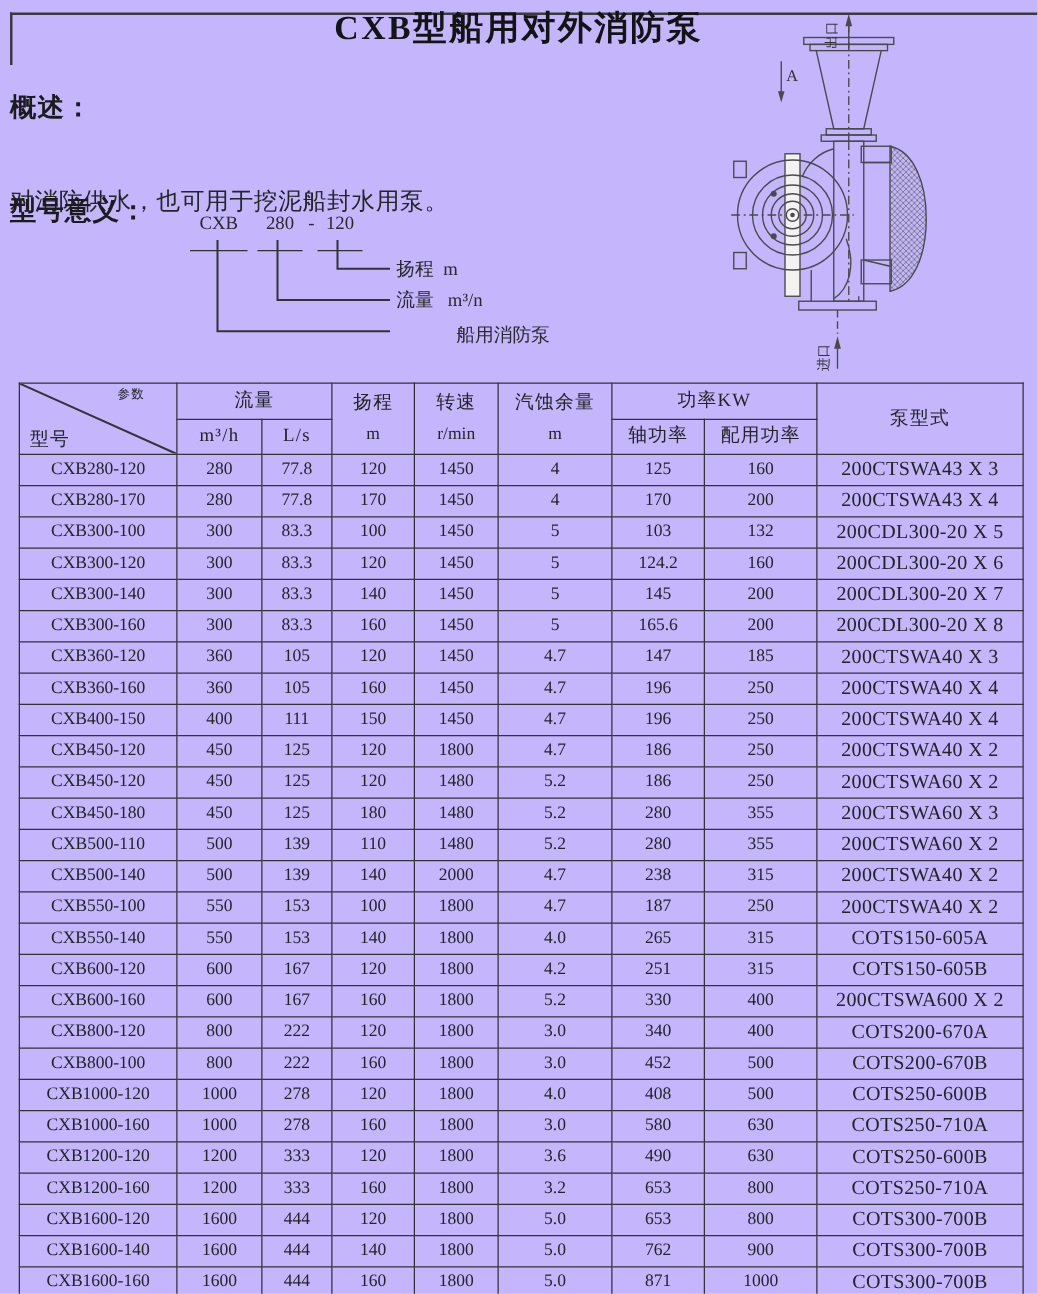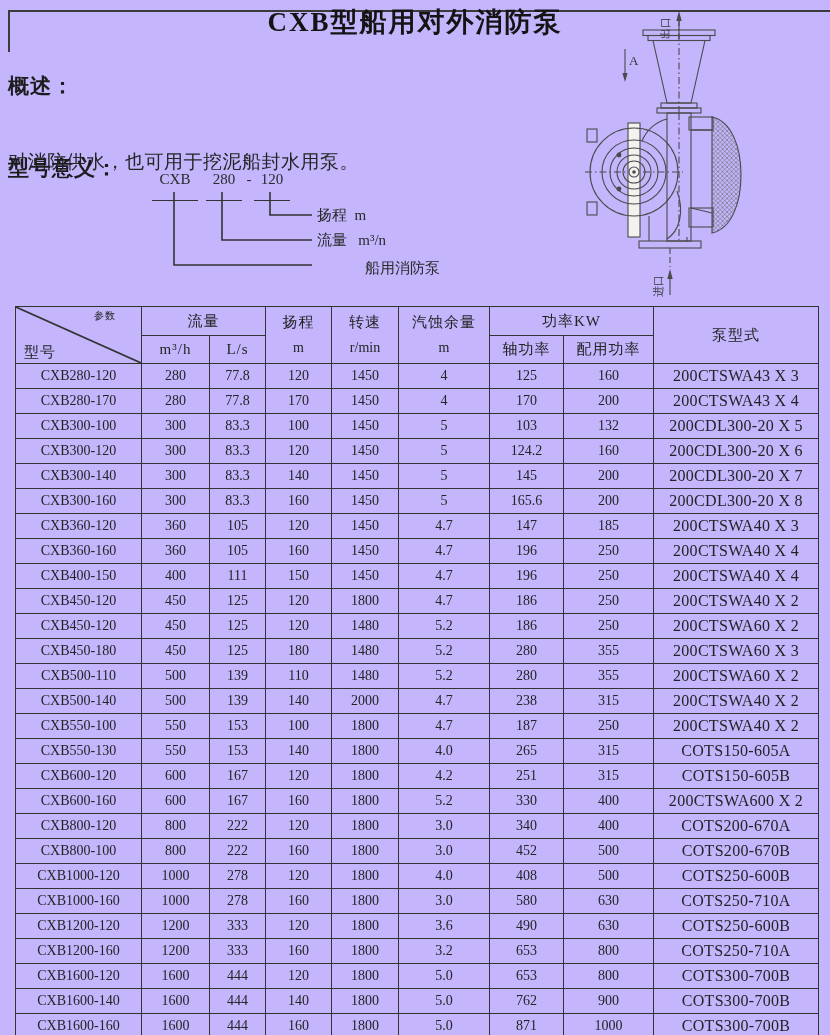--- a/index.html
+++ b/index.html
@@ -372,21 +372,21 @@
           <td>550</td>
           <td>153</td>
           <td>100</td>
           <td>1800</td>
           <td>4.7</td>
           <td>187</td>
           <td>250</td>
           <td class="col-type">200CTSWA40 X 2</td>
         </tr>
         <tr>
-          <td>CXB550-130</td>
+          <td>CXB550-140</td>
           <td>550</td>
           <td>153</td>
           <td>140</td>
           <td>1800</td>
           <td>4.0</td>
           <td>265</td>
           <td>315</td>
           <td class="col-type">COTS150-605A</td>
         </tr>
         <tr>

